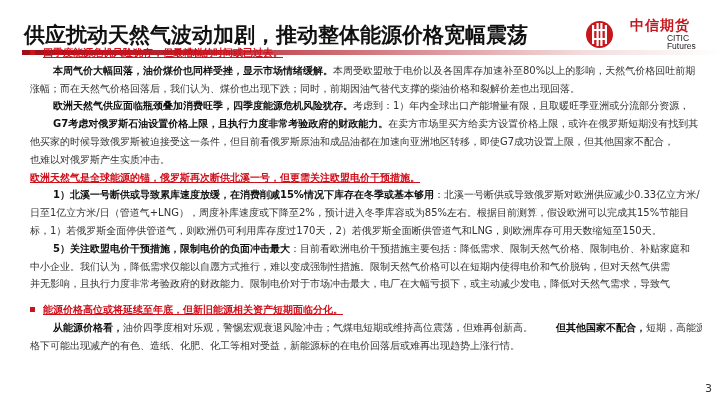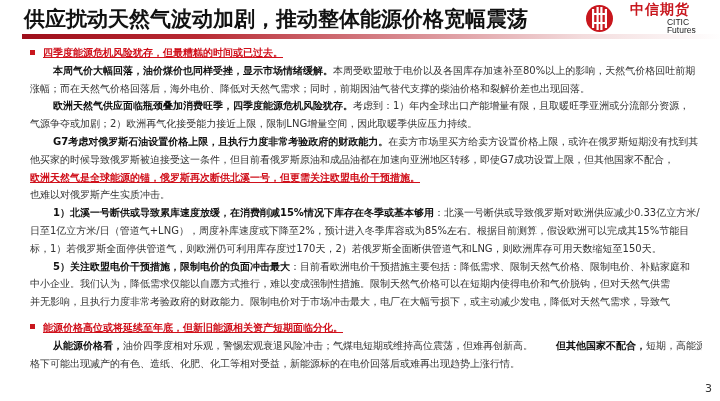--- a/index.html
+++ b/index.html
@@ -4,21 +4,21 @@
 <style>
   html, body { margin: 0; padding: 0; }
   body {
     width: 720px; height: 401px; overflow: hidden;
     background: #ffffff;
     font-family: "DejaVu Sans", "Liberation Sans", sans-serif;
     color: #333333;
     position: relative;
   }
   .header {
-    position: absolute; left: 0; top: 0; width: 720px; height: 44px;
+    position: absolute; left: 0; top: 16px; width: 720px; height: 44px;
   }
   .page-title {
     position: absolute; left: 24px; top: 5px;
     font-size: 21px; font-weight: bold; color: #111;
     letter-spacing: 0px; white-space: nowrap;
   }
   .title-bar {
     position: absolute; left: 22px; top: 34px; width: 700px; height: 5px;
     background: linear-gradient(to right, #9e0f1b 0%, #b82a33 25%, #d88a90 55%, #f3dcdd 80%, #ffffff 100%);
   }
@@ -76,34 +76,33 @@
 </div>
 
 <div class="content">
 
   <div class="line bullet-line">
     <span class="bullet"></span><span class="red-u">四季度能源危机风险犹存，但最糟糕的时间或已过去。</span>
   </div>
   <div class="line">
     <span class="b">本周气价大幅回落，油价煤价也同样受挫，显示市场情绪缓解。</span><span>本周受欧盟敢于电价以及各国库存加速补至80%以上的影响，天然气价格回吐前期</span>
   </div>
-  <div class="line">涨幅；而在天然气价格回落后，海外电价、降低对天然气需求；同时，前期因油气替代支撑的柴油价格和裂解价差也出现回落。</div>
+  <div class="line">涨幅；而在天然气价格回落后，我们认为、煤价也出现下跌；同时，前期因油气替代支撑的柴油价格和裂解价差也出现回落。</div>
   <div class="line">
     <span class="b">欧洲天然气供应面临瓶颈叠加消费旺季，四季度能源危机风险犹存。</span><span>考虑到：1）年内全球出口产能增量有限，且取暖旺季亚洲或分流部分资源，</span>
   </div>
-  <div class="line">气源争夺或加剧；2）欧洲再气化接受能力接近上限，限制LNG增量空间，因此取暖季供应压力持续。</div>
   <div class="line">
     <span class="b">G7考虑对俄罗斯石油设置价格上限，且执行力度非常考验政府的财政能力。</span><span>在卖方市场里买方给卖方设置价格上限，或许在俄罗斯短期没有找到其</span>
   </div>
   <div class="line">他买家的时候导致俄罗斯被迫接受这一条件，但目前看俄罗斯原油和成品油都在加速向亚洲地区转移，即使G7成功设置上限，但其他国家不配合，</div>
+  <div class="line">也难以对俄罗斯产生实质冲击。</div>
+
   <div class="line">
     <span class="red-u">欧洲天然气是全球能源的锚，俄罗斯再次断供北溪一号，但更需关注欧盟电价干预措施。</span>
   </div>
-
-  <div class="line">也难以对俄罗斯产生实质冲击。</div>
   <div class="line">
     <span class="b">1）北溪一号断供或导致累库速度放缓，在消费削减15%情况下库存在冬季或基本够用</span><span>：北溪一号断供或导致俄罗斯对欧洲供应减少0.33亿立方米/</span>
   </div>
   <div class="line">日至1亿立方米/日（管道气+LNG），周度补库速度或下降至2%，预计进入冬季库容或为85%左右。根据目前测算，假设欧洲可以完成其15%节能目</div>
   <div class="line">标，1）若俄罗斯全面停供管道气，则欧洲仍可利用库存度过170天，2）若俄罗斯全面断供管道气和LNG，则欧洲库存可用天数缩短至150天。</div>
   <div class="line">
     <span class="b">5）关注欧盟电价干预措施，限制电价的负面冲击最大</span><span>：目前看欧洲电价干预措施主要包括：降低需求、限制天然气价格、限制电价、补贴家庭和</span>
   </div>
   <div class="line">中小企业。我们认为，降低需求仅能以自愿方式推行，难以变成强制性措施。限制天然气价格可以在短期内使得电价和气价脱钩，但对天然气供需</div>
   <div class="line">并无影响，且执行力度非常考验政府的财政能力。限制电价对于市场冲击最大，电厂在大幅亏损下，或主动减少发电，降低对天然气需求，导致气</div>

